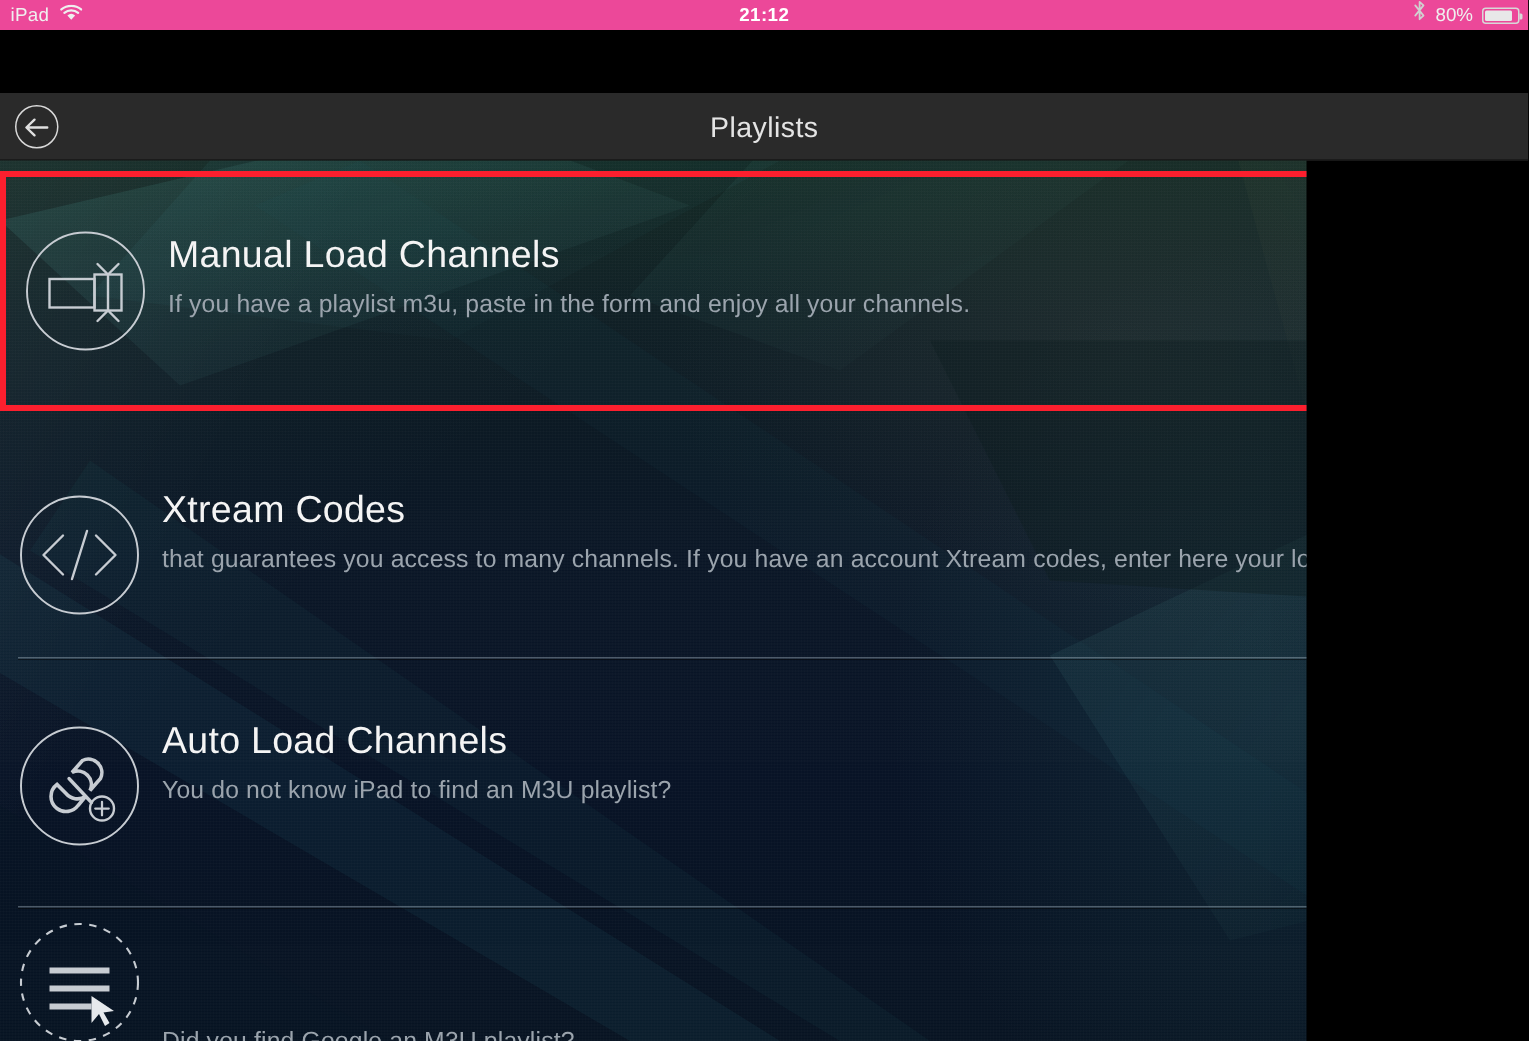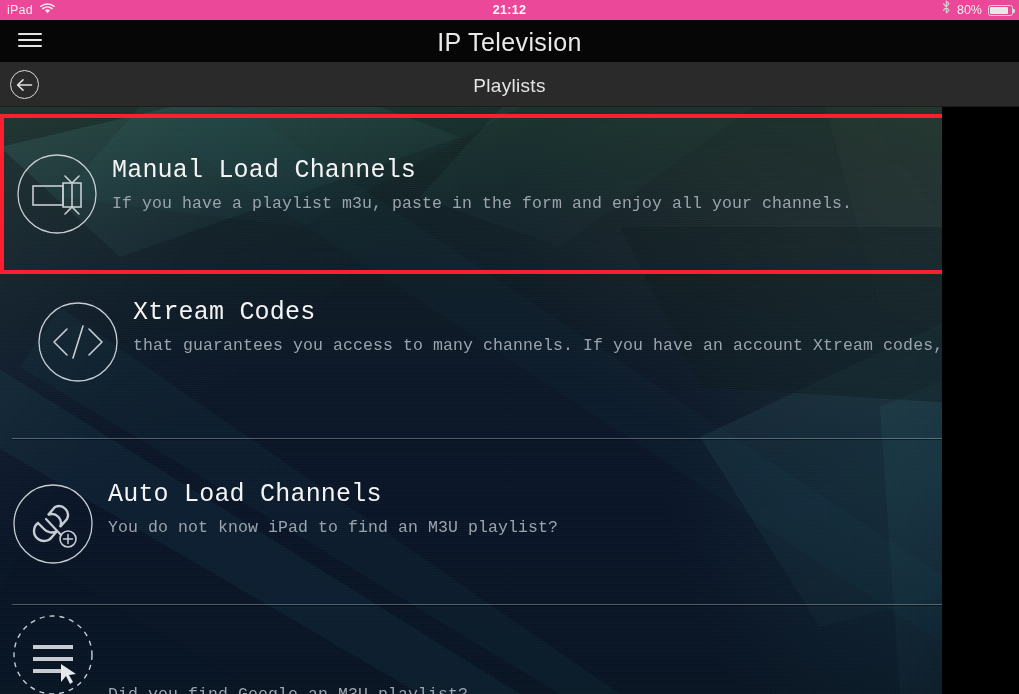--- a/index.html
+++ b/index.html
@@ -137,30 +137,29 @@
     color: #e4e4e4;
     font-size: 19px;
     font-weight: 300;
     letter-spacing: .3px;
   }
 
   
   .content {
     position: absolute;
     left: 0; top: 107px;
-    width: 942px; height: 587px;
+    width: 871px; height: 587px;
     overflow: hidden;
     background:
       linear-gradient(118deg, rgba(255,255,255,0.030) 0%, rgba(255,255,255,0) 22%),
       linear-gradient(140deg, rgba(120,190,200,0.055) 0%, rgba(0,0,0,0) 35%),
       linear-gradient(200deg, rgba(90,160,160,0.05) 0%, rgba(0,0,0,0) 40%),
       radial-gradient(ellipse 420px 300px at 86% 22%, rgba(120,110,90,0.13) 0%, rgba(0,0,0,0) 72%),
       radial-gradient(ellipse 360px 420px at 99% 62%, rgba(60,140,130,0.16) 0%, rgba(0,0,0,0) 75%),
       linear-gradient(180deg, #10241f 0%, #0d1c22 18%, #0a1626 45%, #081326 70%, #071322 100%);
-    font-family: Liberation Mono, monospace;
   }
   
   .streaks {
     position: absolute;
     left: 0; top: 0;
     width: 1019px; height: 587px;
     pointer-events: none;
     opacity: .9;
   }
   .noise {
@@ -253,28 +252,20 @@
           <path d="M1.5 3.6 L7 10.4 L4.4 12.8 L4.4 1.2 L7 3.6 L1.5 10.4" stroke="#d0d0d0" stroke-width="1.2" fill="none" stroke-linejoin="round" stroke-linecap="round"></path>
         </svg>
       </span>
       <span class="sb-batt-pct">80%</span>
       <span class="battery">
         <span class="fill" style="width: 80%;"></span>
       </span>
     </div>
   </div>
 
-  <div class="appbar">
-    <div class="hamburger">
-      <span></span>
-      <span></span>
-      <span></span>
-    </div>
-    <div class="app-title">IP Television</div>
-  </div>
 
   <div class="subbar">
     <div class="back-btn">
       <svg width="17" height="14" viewBox="0 0 17 14">
         <path d="M15.5 7 L2 7 M7 1.8 L1.6 7 L7 12.2" stroke="#e0e0e0" stroke-width="1.6" fill="none" stroke-linecap="round" stroke-linejoin="round"></path>
       </svg>
     </div>
     <div class="subbar-title">Playlists</div>
   </div>
 
@@ -322,21 +313,21 @@
               <path d="M49 23 L56 30 L63 23" stroke="#c7ccd2" stroke-width="1.6" fill="none" stroke-linecap="round"></path>
               <path d="M56 30 L56 54" stroke="#c7ccd2" stroke-width="1.6" fill="none"></path>
               <path d="M49 61 L56 54 L63 61" stroke="#c7ccd2" stroke-width="1.6" fill="none" stroke-linecap="round"></path>
             </svg>
           </div>
           <div class="row-title" style="top:38px;">Manual Load Channels</div>
           <div class="row-desc" style="top:76px;text-align:right;">If you have a playlist m3u, paste in the form and enjoy all your channels.</div>
         </div>
       </div>
 
-      <div class="row" style="top:154px;height:161px;padding-left:25px;">
+      <div class="row" style="top:182px;height:161px;">
         <div class="row-inner">
           <div class="row-icon">
             <svg width="82" height="82" viewBox="0 0 82 82">
               <circle cx="41" cy="41" r="39" stroke="#c7ccd2" stroke-width="1.3" fill="none"></circle>
               <path d="M30 28 L17 41 L30 54" stroke="#c7ccd2" stroke-width="1.6" fill="none" stroke-linecap="round" stroke-linejoin="round"></path>
               <path d="M52 28 L65 41 L52 54" stroke="#c7ccd2" stroke-width="1.6" fill="none" stroke-linecap="round" stroke-linejoin="round"></path>
               <path d="M46 25 L36 57" stroke="#c7ccd2" stroke-width="1.6" fill="none" stroke-linecap="round"></path>
             </svg>
           </div>
           <div class="row-title" style="top:37px;">Xtream Codes</div>

